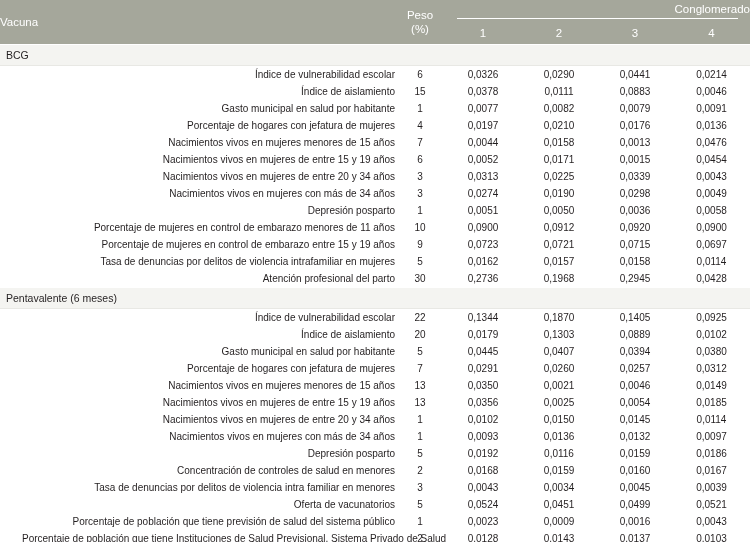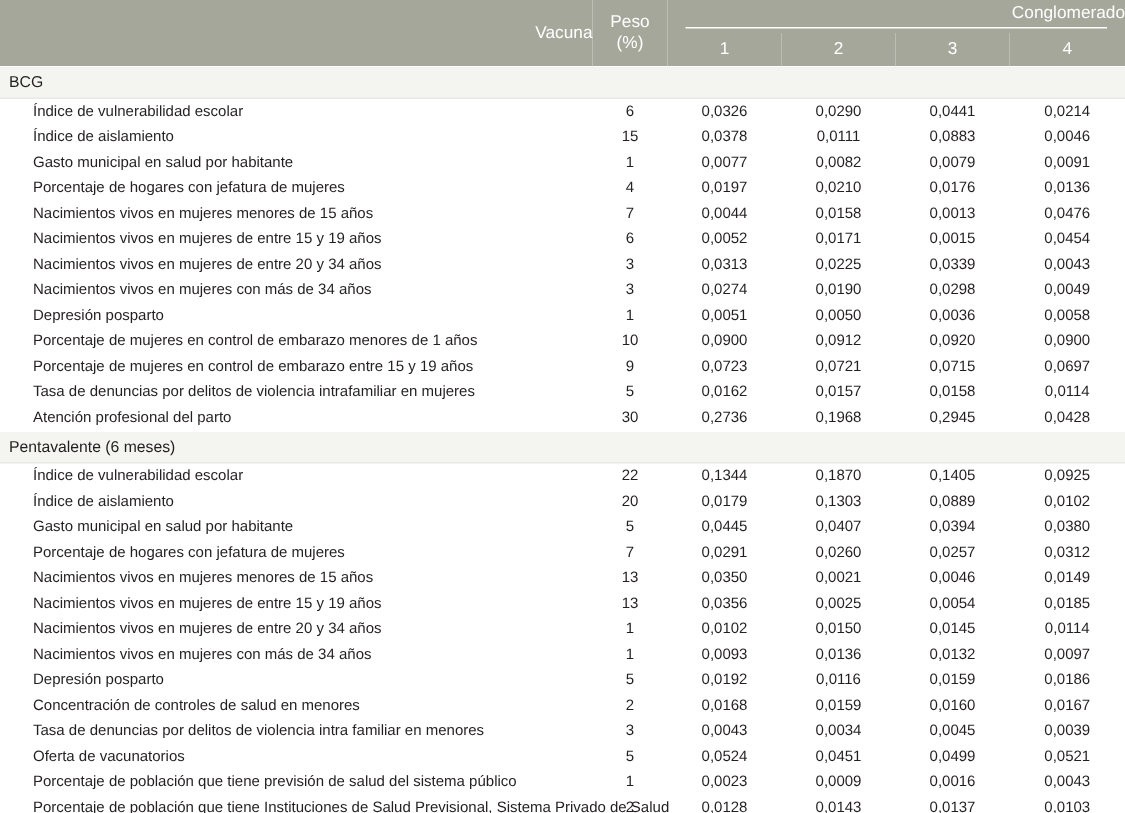--- a/index.html
+++ b/index.html
@@ -32,21 +32,21 @@
   thead tr.head-sub th {
     background: #a5a79b;
     color: #ffffff;
     font-weight: normal;
     padding: 0;
     vertical-align: middle;
   }
 
   th.col-vacuna {
     width: 395px;
-    text-align: right;
+    text-align: left;
     padding-left: 8px;
     font-size: 11.5px;
     height: 44px;
   }
   th.col-peso {
     width: 50px;
     font-size: 11.5px;
     line-height: 1.25;
     height: 44px;
   }
@@ -87,21 +87,21 @@
   }
 
   
   tr.data-row td {
     font-size: 10px;
     padding: 3px 0;
     background: #ffffff;
     color: #231f20;
   }
   td.cell-label {
-    text-align: left;
+    text-align: right;
     padding-left: 22px !important;
     white-space: nowrap;
   }
   td.cell-peso {
     text-align: center;
   }
   td.cell-num {
     text-align: center;
   }
 </style>
@@ -207,21 +207,21 @@
         </tr>
         <tr class="data-row">
           <td class="cell-label">Depresión posparto</td>
           <td class="cell-peso">1</td>
           <td class="cell-num">0,0051</td>
           <td class="cell-num">0,0050</td>
           <td class="cell-num">0,0036</td>
           <td class="cell-num">0,0058</td>
         </tr>
         <tr class="data-row">
-          <td class="cell-label">Porcentaje de mujeres en control de embarazo menores de 1 años</td>
+          <td class="cell-label">Porcentaje de mujeres en control de embarazo menores de 11 años</td>
           <td class="cell-peso">10</td>
           <td class="cell-num">0,0900</td>
           <td class="cell-num">0,0912</td>
           <td class="cell-num">0,0920</td>
           <td class="cell-num">0,0900</td>
         </tr>
         <tr class="data-row">
           <td class="cell-label">Porcentaje de mujeres en control de embarazo entre 15 y 19 años</td>
           <td class="cell-peso">9</td>
           <td class="cell-num">0,0723</td>

